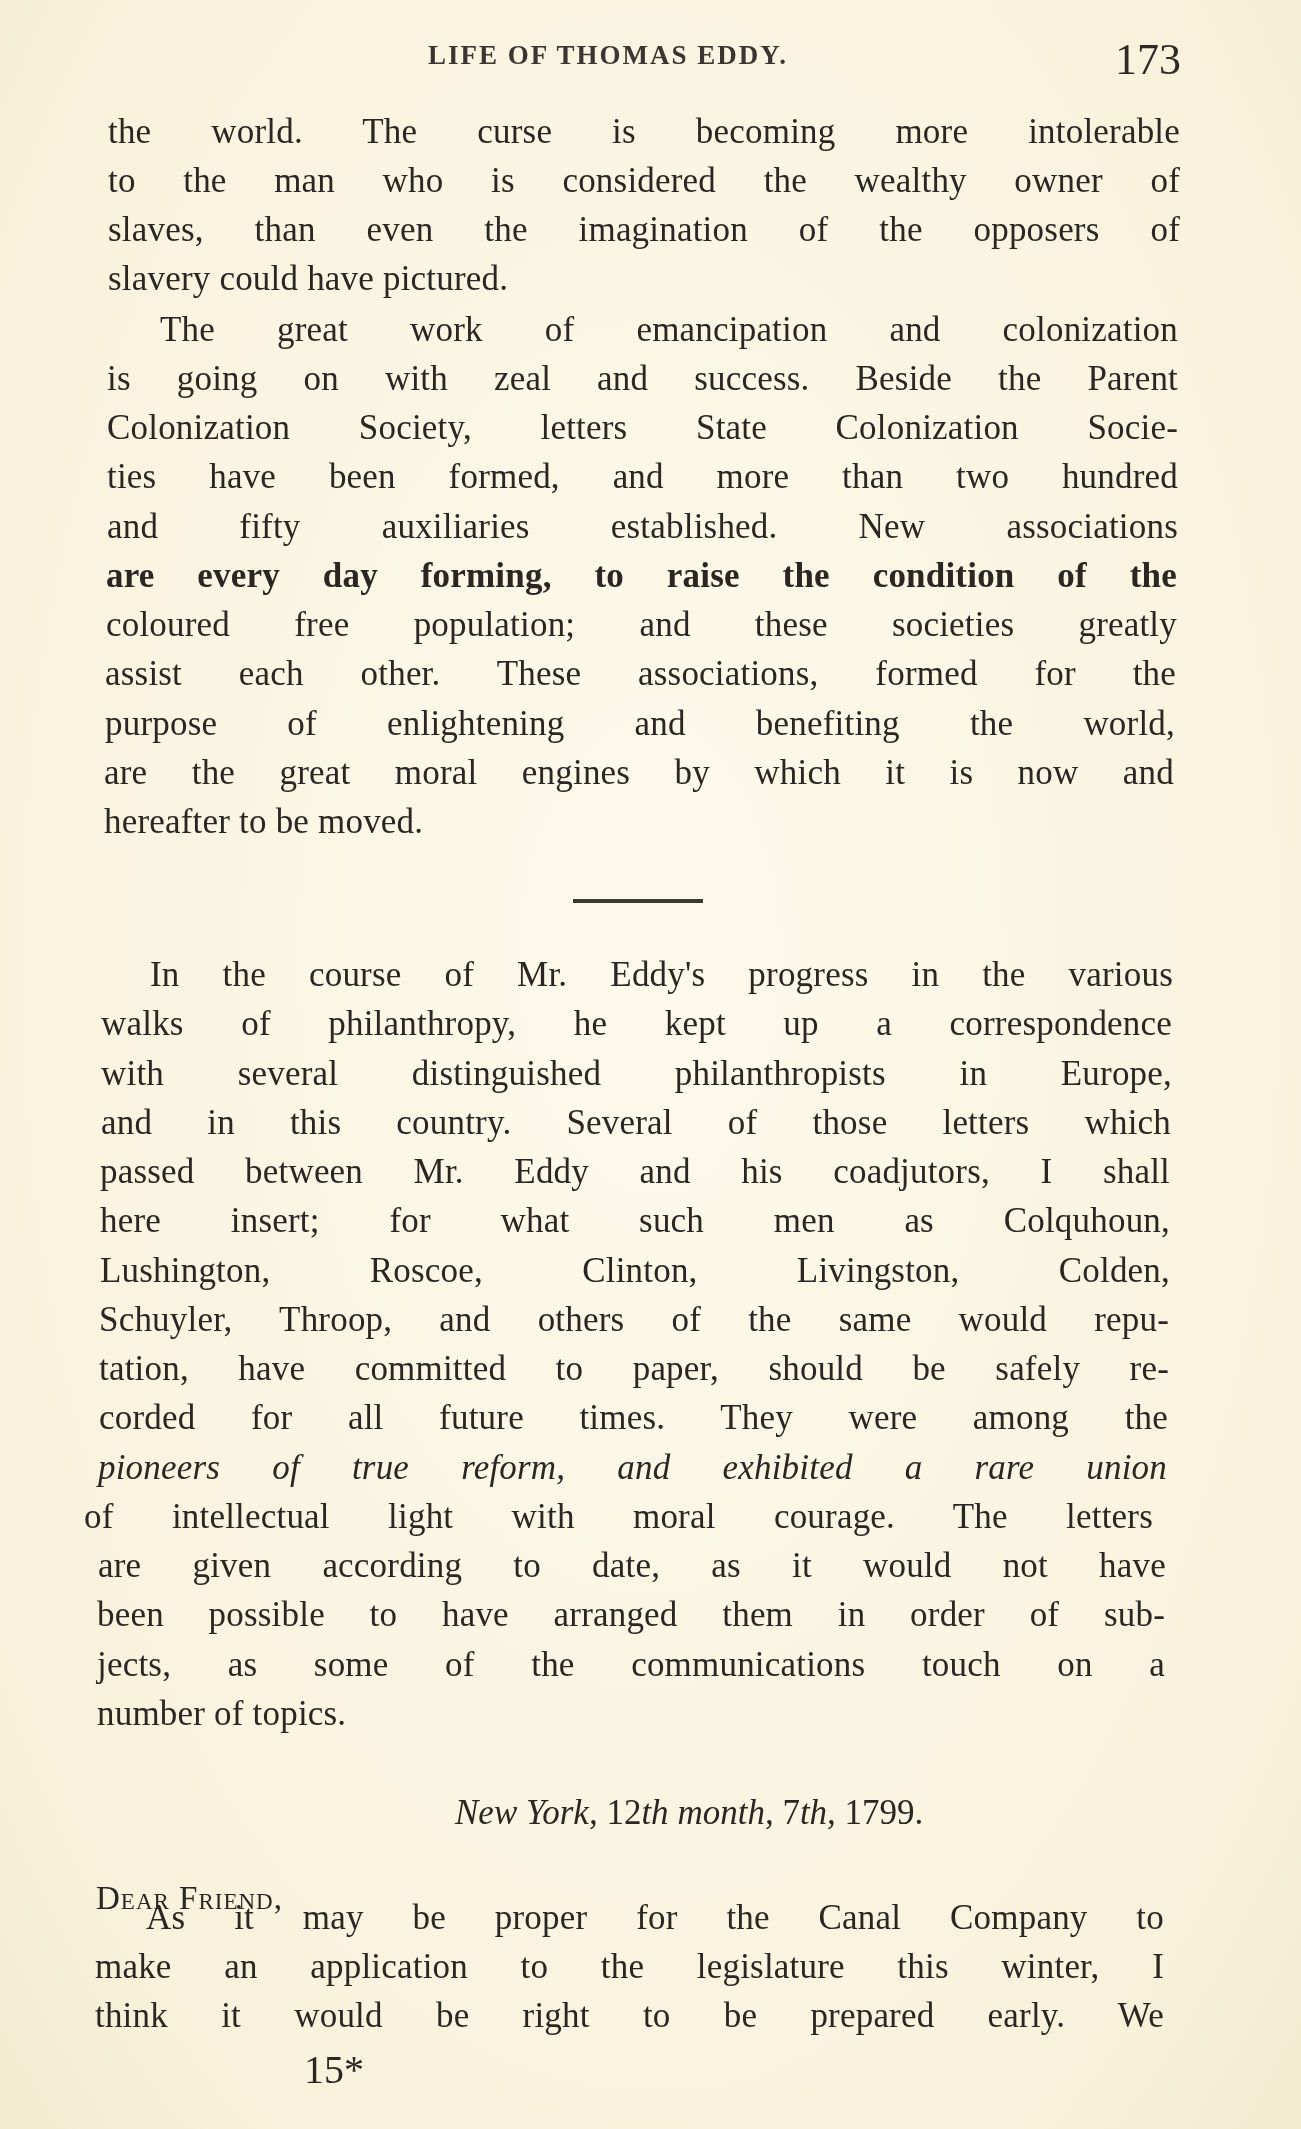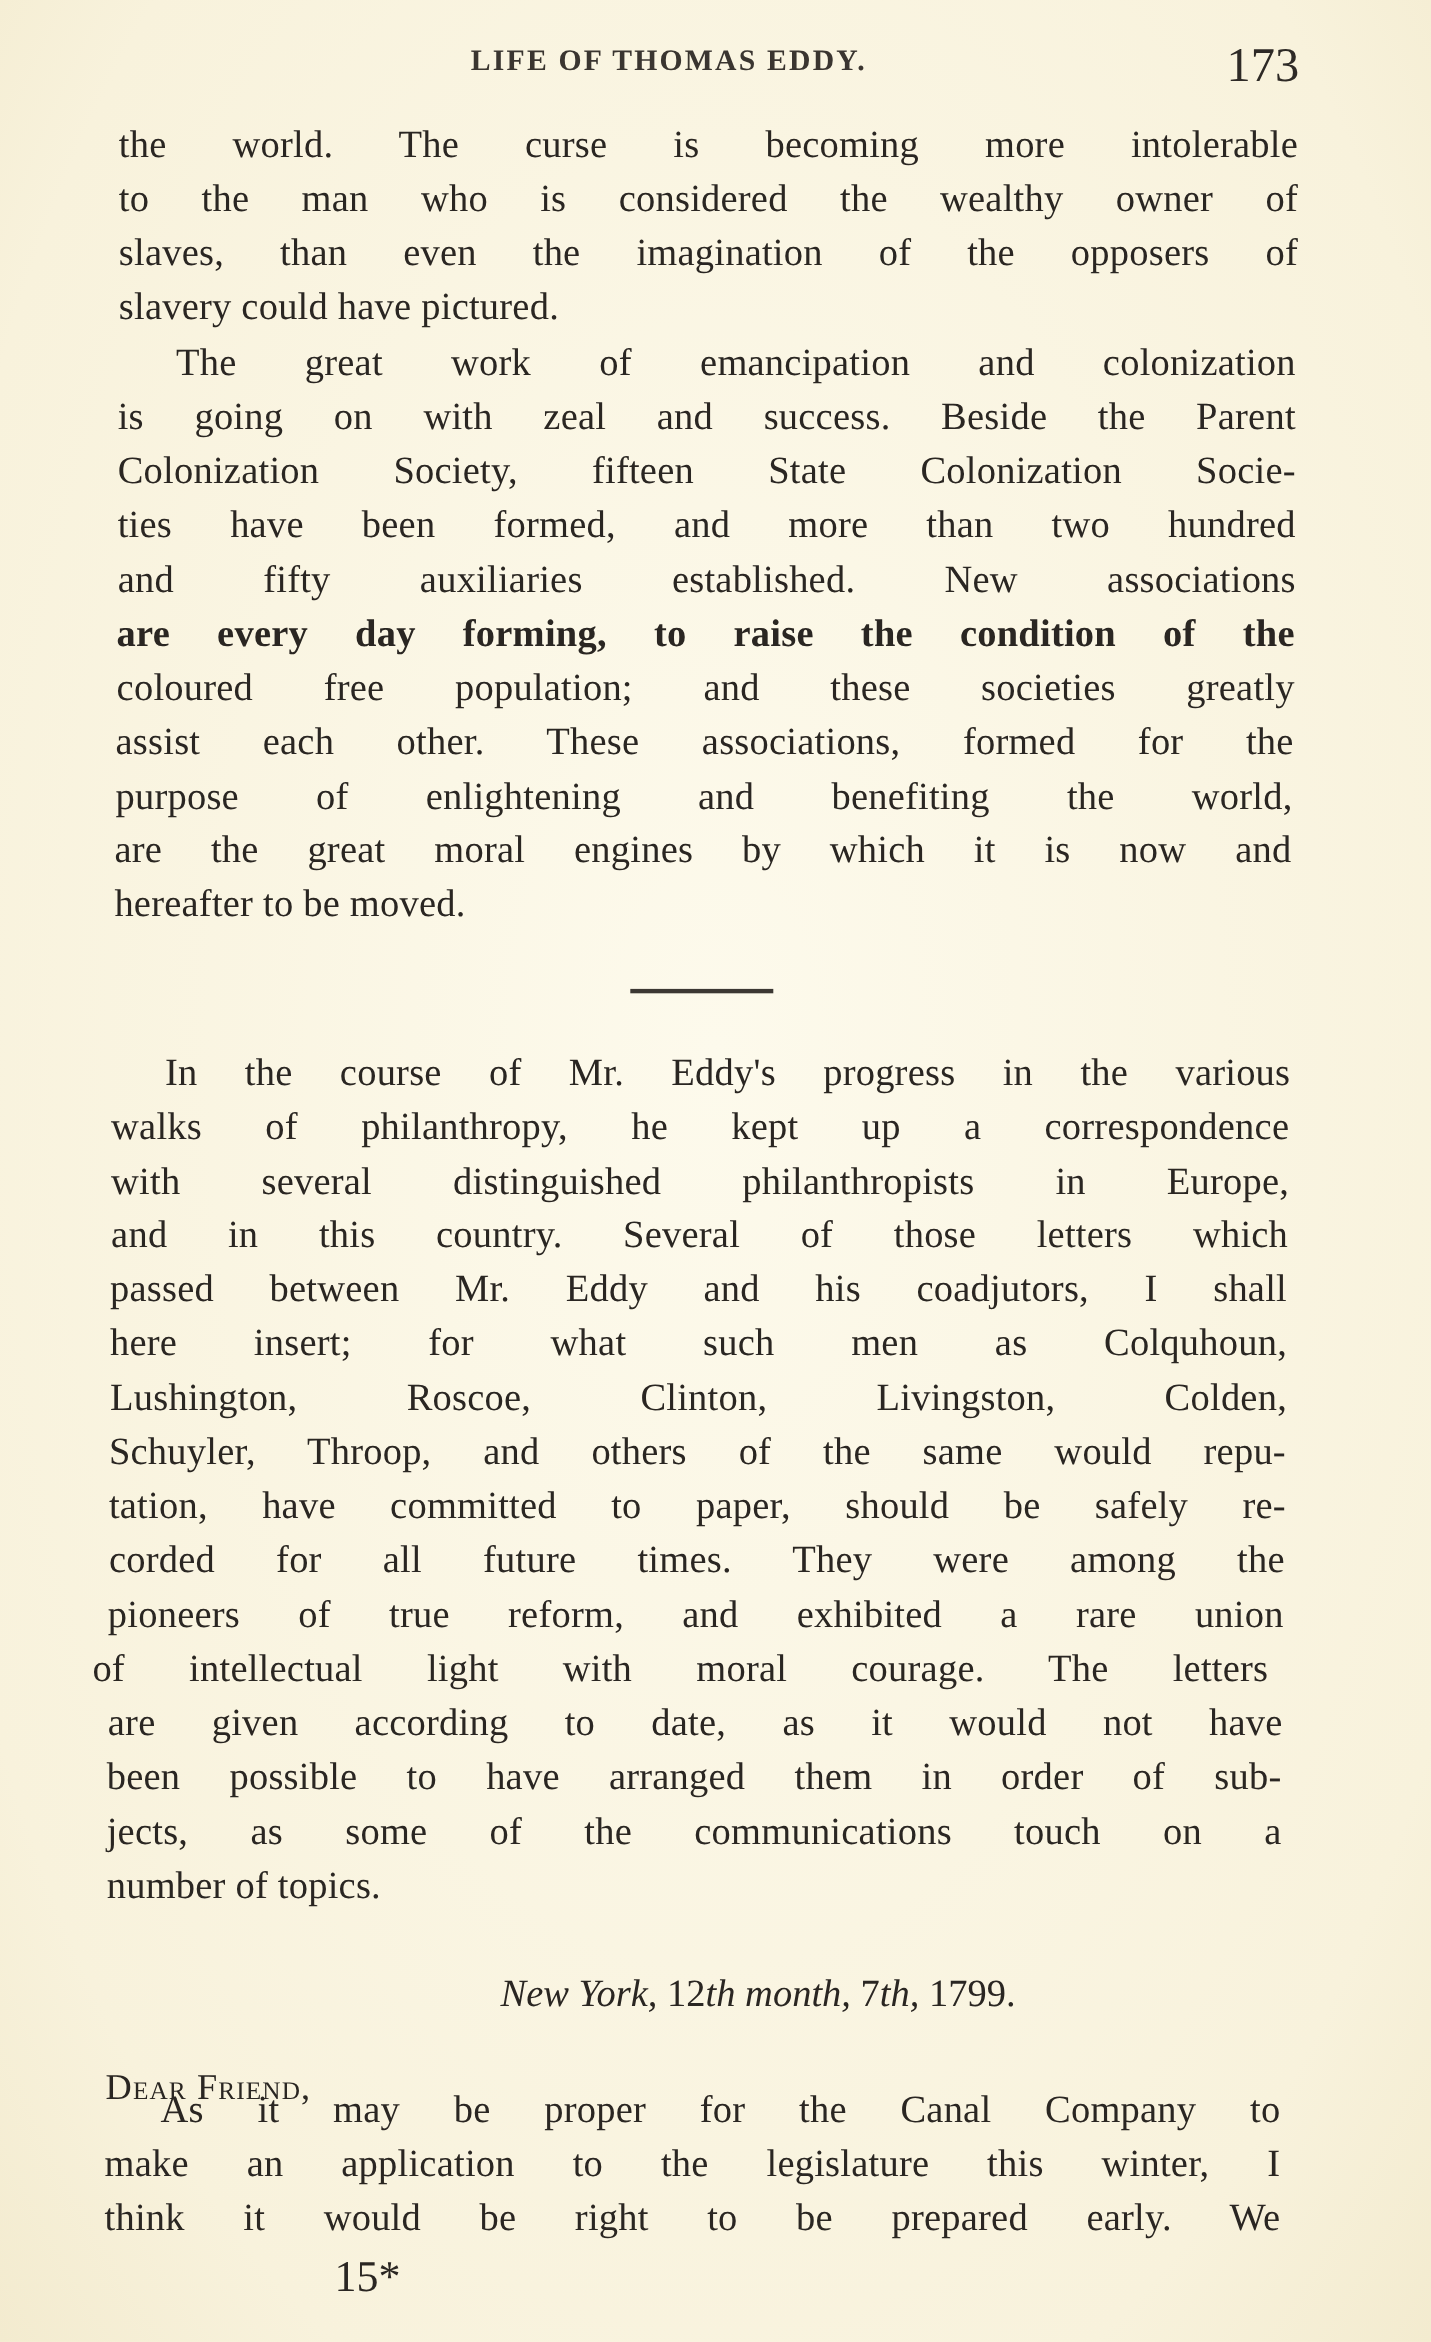--- a/index.html
+++ b/index.html
@@ -52,21 +52,21 @@
 <div>
   <div class="line" style="top:110px;left:108px;width:1072px;">the world.   The curse is becoming more intolerable</div>
   <div class="line" style="top:159px;left:108px;width:1072px;">to the man who is considered the wealthy owner of</div>
   <div class="line" style="top:208px;left:108px;width:1072px;">slaves, than even the imagination of the opposers of</div>
   <div class="line last" style="top:257px;left:108px;width:1072px;">slavery could have pictured.</div>
 </div>
 
 <div>
   <div class="line" style="top:308px;left:160px;width:1018px;">The great work of emancipation and colonization</div>
   <div class="line" style="top:357px;left:107px;width:1071px;">is going on with zeal and success.   Beside the Parent</div>
-  <div class="line" style="top:406px;left:107px;width:1071px;">Colonization Society, fifteen State Colonization Socie-</div>
+  <div class="line" style="top:406px;left:107px;width:1071px;">Colonization Society, letters State Colonization Socie-</div>
   <div class="line" style="top:455px;left:107px;width:1071px;">ties have been formed, and more than two hundred</div>
   <div class="line" style="top:505px;left:107px;width:1071px;">and fifty auxiliaries established.   New associations</div>
   <div class="line" style="top:554px;left:106px;width:1071px;font-weight:bold;">are every day forming, to raise the condition of the</div>
   <div class="line" style="top:603px;left:106px;width:1071px;">coloured free population; and these societies greatly</div>
   <div class="line" style="top:652px;left:105px;width:1071px;">assist each other.   These associations, formed for the</div>
   <div class="line" style="top:702px;left:105px;width:1070px;">purpose of enlightening and benefiting the world,</div>
   <div class="line" style="top:751px;left:104px;width:1070px;">are the great moral engines by which it is now and</div>
   <div class="line last" style="top:800px;left:104px;width:1070px;">hereafter to be moved.</div>
 </div>
 
@@ -76,21 +76,21 @@
   <div class="line" style="top:953px;left:150px;width:1023px;">In the course of Mr. Eddy's progress in the various</div>
   <div class="line" style="top:1002px;left:101px;width:1071px;">walks of philanthropy, he kept up a correspondence</div>
   <div class="line" style="top:1052px;left:101px;width:1071px;">with several distinguished philanthropists in Europe,</div>
   <div class="line" style="top:1101px;left:101px;width:1070px;">and in this country.   Several of those letters which</div>
   <div class="line" style="top:1150px;left:100px;width:1070px;">passed between Mr. Eddy and his coadjutors, I shall</div>
   <div class="line" style="top:1199px;left:100px;width:1070px;">here insert; for what such men as Colquhoun,</div>
   <div class="line" style="top:1249px;left:100px;width:1070px;">Lushington, Roscoe, Clinton, Livingston, Colden,</div>
   <div class="line" style="top:1298px;left:99px;width:1070px;">Schuyler, Throop, and others of the same would repu-</div>
   <div class="line" style="top:1347px;left:99px;width:1070px;">tation, have committed to paper, should be safely re-</div>
   <div class="line" style="top:1396px;left:99px;width:1069px;">corded for all future times.   They were among the</div>
-  <div class="line" style="top:1446px;left:98px;width:1069px;">pioneers of true reform, and exhibited a rare union</div>
+  <div class="line" style="top:1446px;left:98px;width:1069px;font-style:italic;">pioneers of true reform, and exhibited a rare union</div>
   <div class="line" style="top:1495px;left:84px;width:1069px;">of intellectual light with moral courage.   The letters</div>
   <div class="line" style="top:1544px;left:98px;width:1068px;">are given according to date, as it would not have</div>
   <div class="line" style="top:1593px;left:97px;width:1068px;">been possible to have arranged them in order of sub-</div>
   <div class="line" style="top:1643px;left:97px;width:1068px;">jects, as some of the communications touch on a</div>
   <div class="line last" style="top:1692px;left:97px;width:1068px;">number of topics.</div>
 </div>
 
 <div class="dateline">
   <span>New York,</span>
   <span class="roman">12</span><span>th</span>

